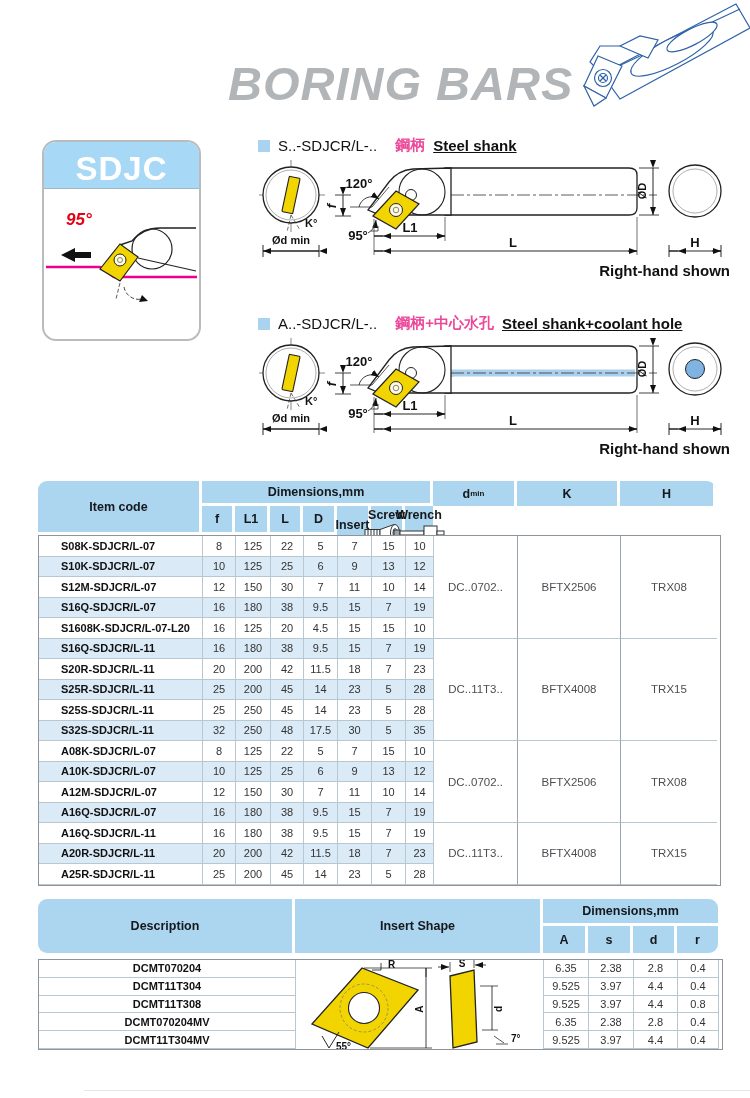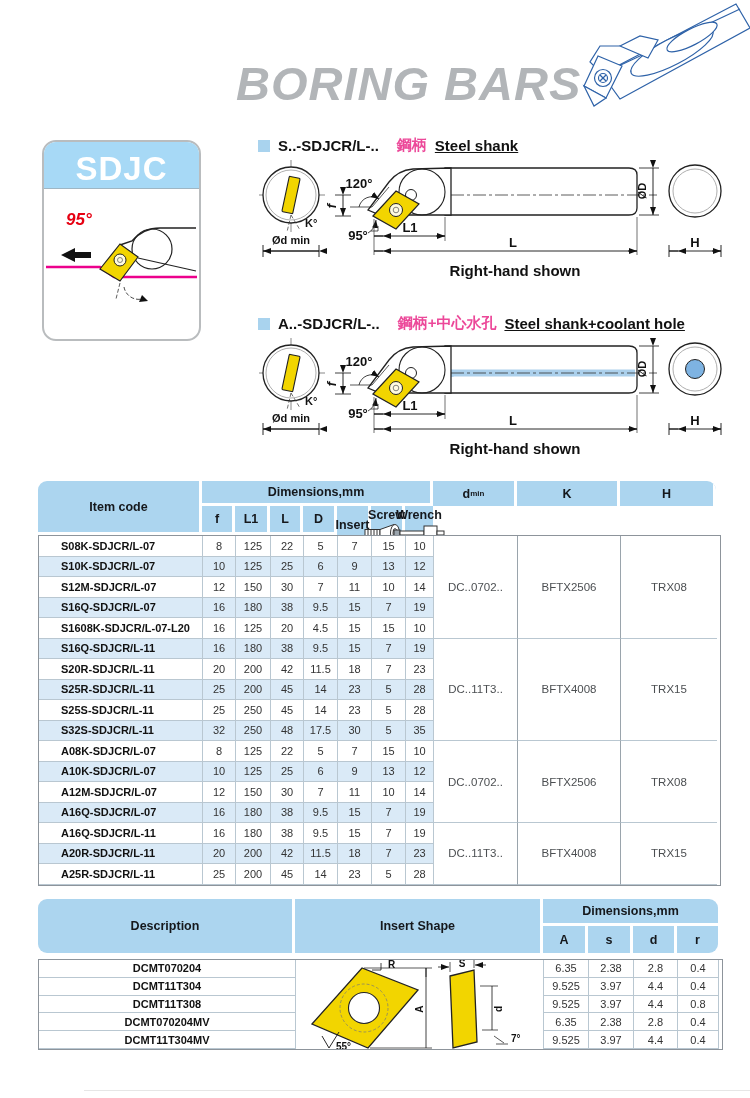--- a/index.html
+++ b/index.html
@@ -2,36 +2,36 @@
 <html><head>
 <meta charset="utf-8">
 <style>
   html,body{margin:0;padding:0;background:#fff;}
   .page{position:relative;width:750px;height:1098px;background:#fff;overflow:hidden;
         font-family:"Liberation Sans",sans-serif;color:#1a1a1a;}
   .abs{position:absolute;}
 
   
   .page-title{left:228px;top:56px;font-size:47px;font-weight:bold;font-style:italic;
-              color:#b2b5b8;letter-spacing:1px;white-space:nowrap;margin-left:8px;}
+              color:#b2b5b8;letter-spacing:1px;white-space:nowrap;}
 
   
   .card{left:42px;top:140px;width:155px;height:197px;border:2px solid #b9bcbe;border-radius:14px;
         overflow:hidden;background:#fff;}
   .card-header{height:46px;background:#a7d9f6;display:flex;align-items:flex-end;justify-content:center;
                border-bottom:1px solid #9fb6c4;}
   .card-code{font-size:33px;font-weight:bold;color:#fff;letter-spacing:1px;}
 
   
   .sec-header{display:flex;align-items:center;gap:8px;font-size:15px;}
   .bullet{width:12px;height:12px;background:#a9d3ee;display:inline-block;}
-  .sec-code{font-weight:bold;color:#111;}
+  .sec-code{font-weight:normal;color:#111;}
   .sec-cn{font-weight:bold;color:#ec4899;margin-left:10px;}
   .sec-en{font-weight:bold;color:#111;text-decoration:underline;}
-  .caption{font-size:15px;font-weight:bold;color:#111;text-align:center;}
+  .caption{font-size:15px;font-weight:bold;color:#111;text-align:right;}
 
   
   .thead{display:grid;border-radius:9px;overflow:hidden;}
   .h{background:#acd5ef;display:flex;align-items:center;justify-content:center;
      font-size:12.5px;font-weight:bold;color:#15181c;box-sizing:border-box;}
   .h.gapr{border-right:3px solid #fff;}
   .h.gapb{border-bottom:3px solid #fff;}
   .h.stack{flex-direction:column;gap:1px;padding-top:2px;}
   .tbody{display:grid;border:1.5px solid #8d949b;background:#fff;}
   .cell{box-sizing:border-box;display:flex;align-items:center;justify-content:center;

